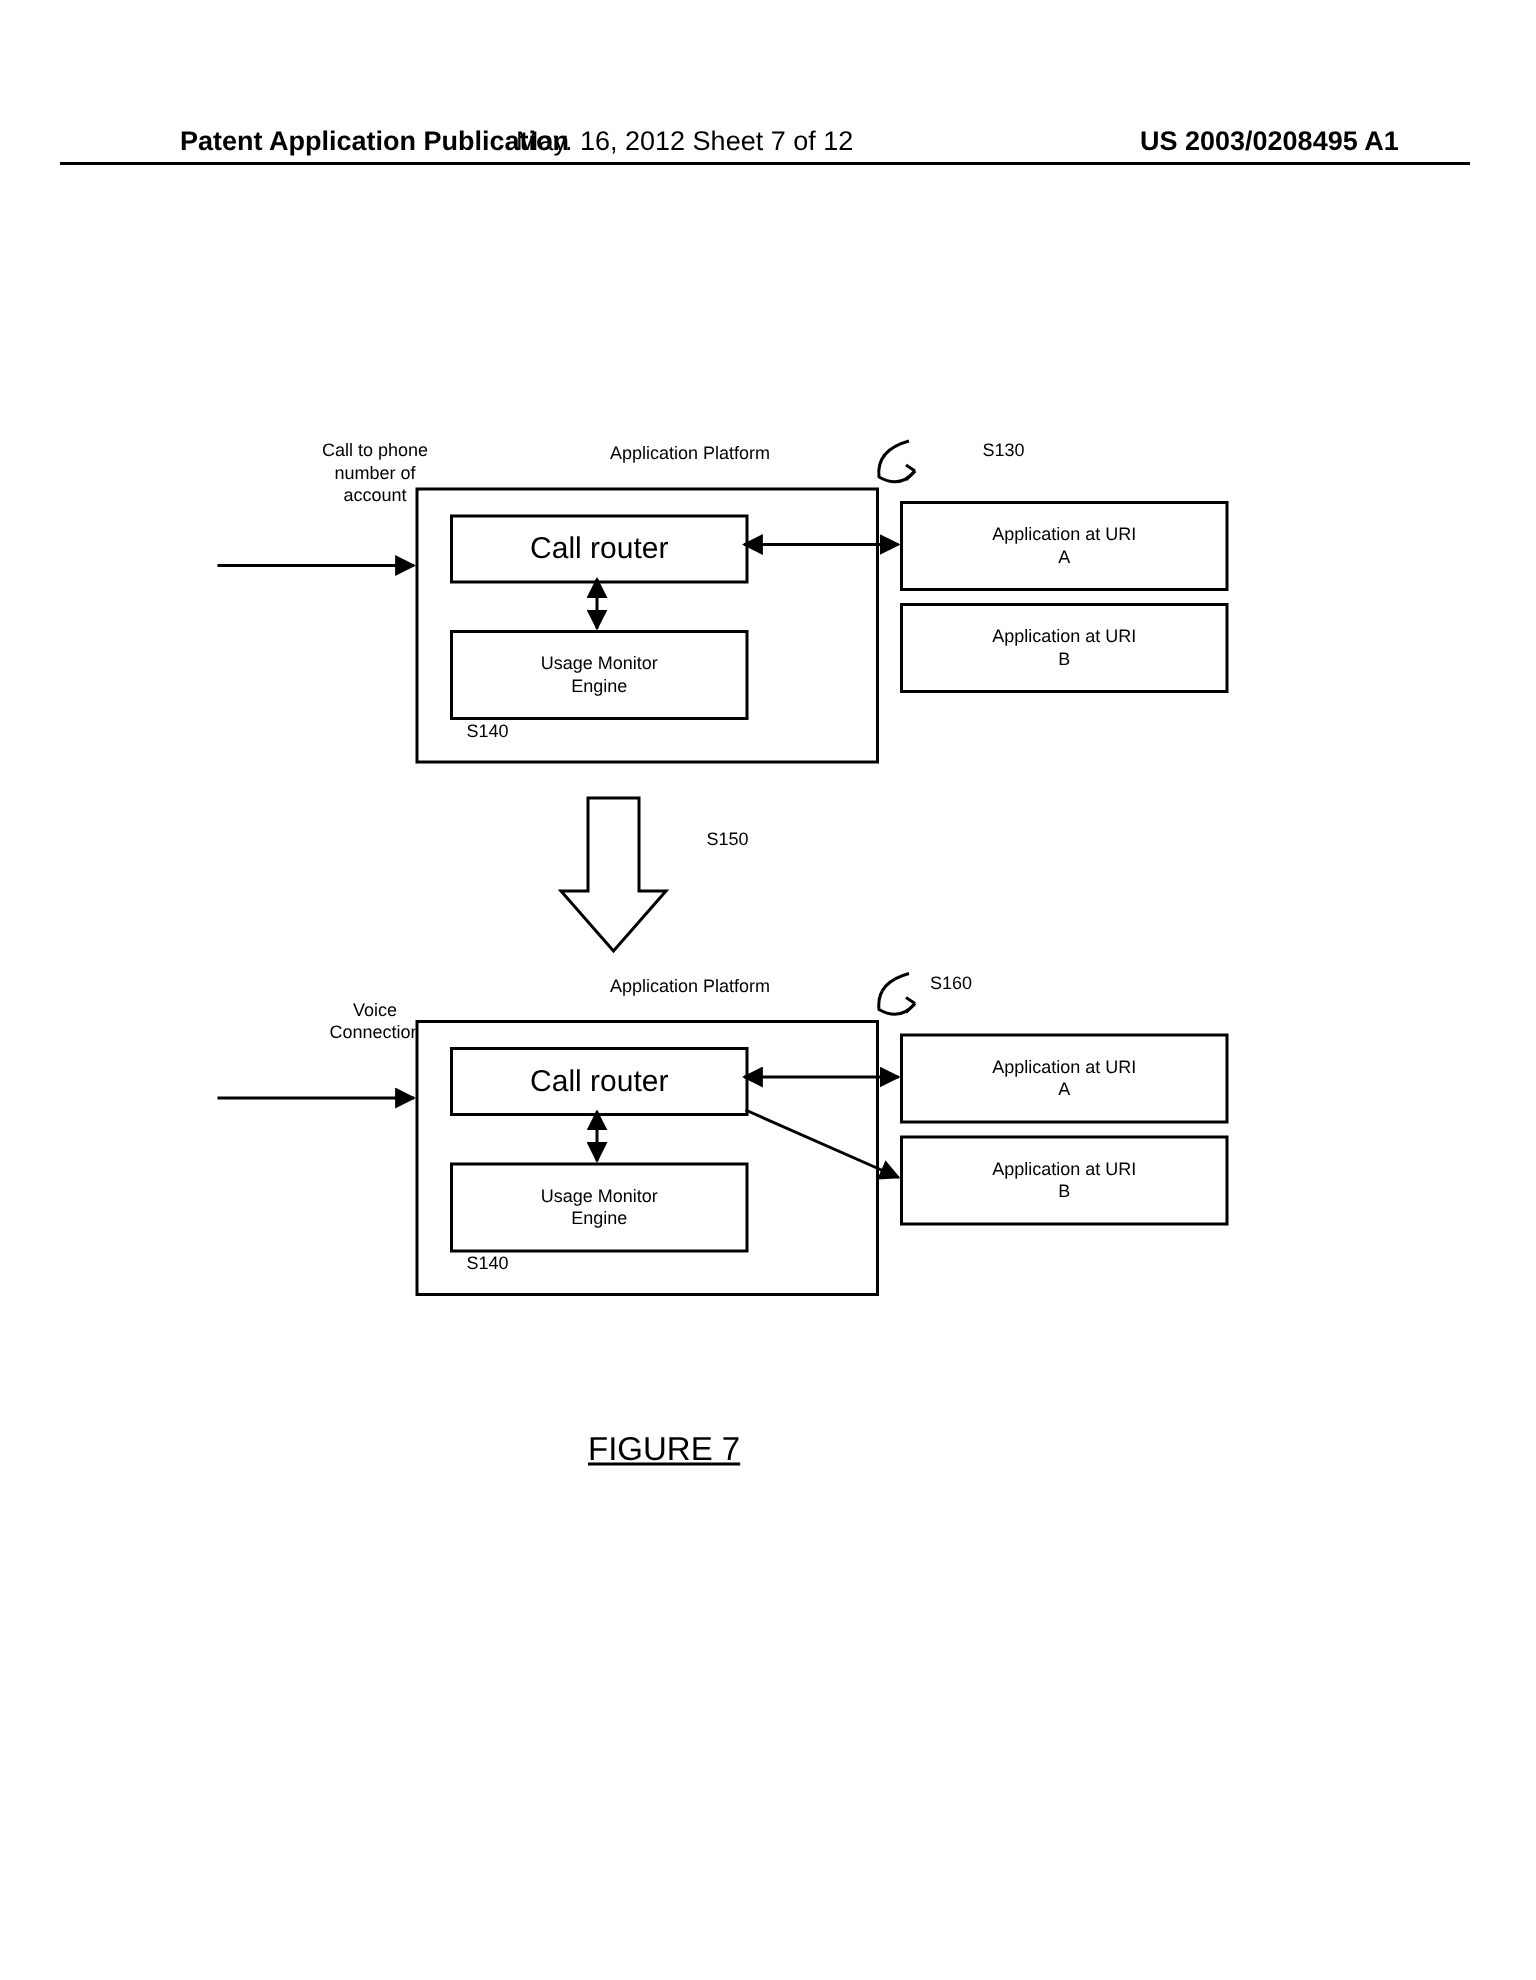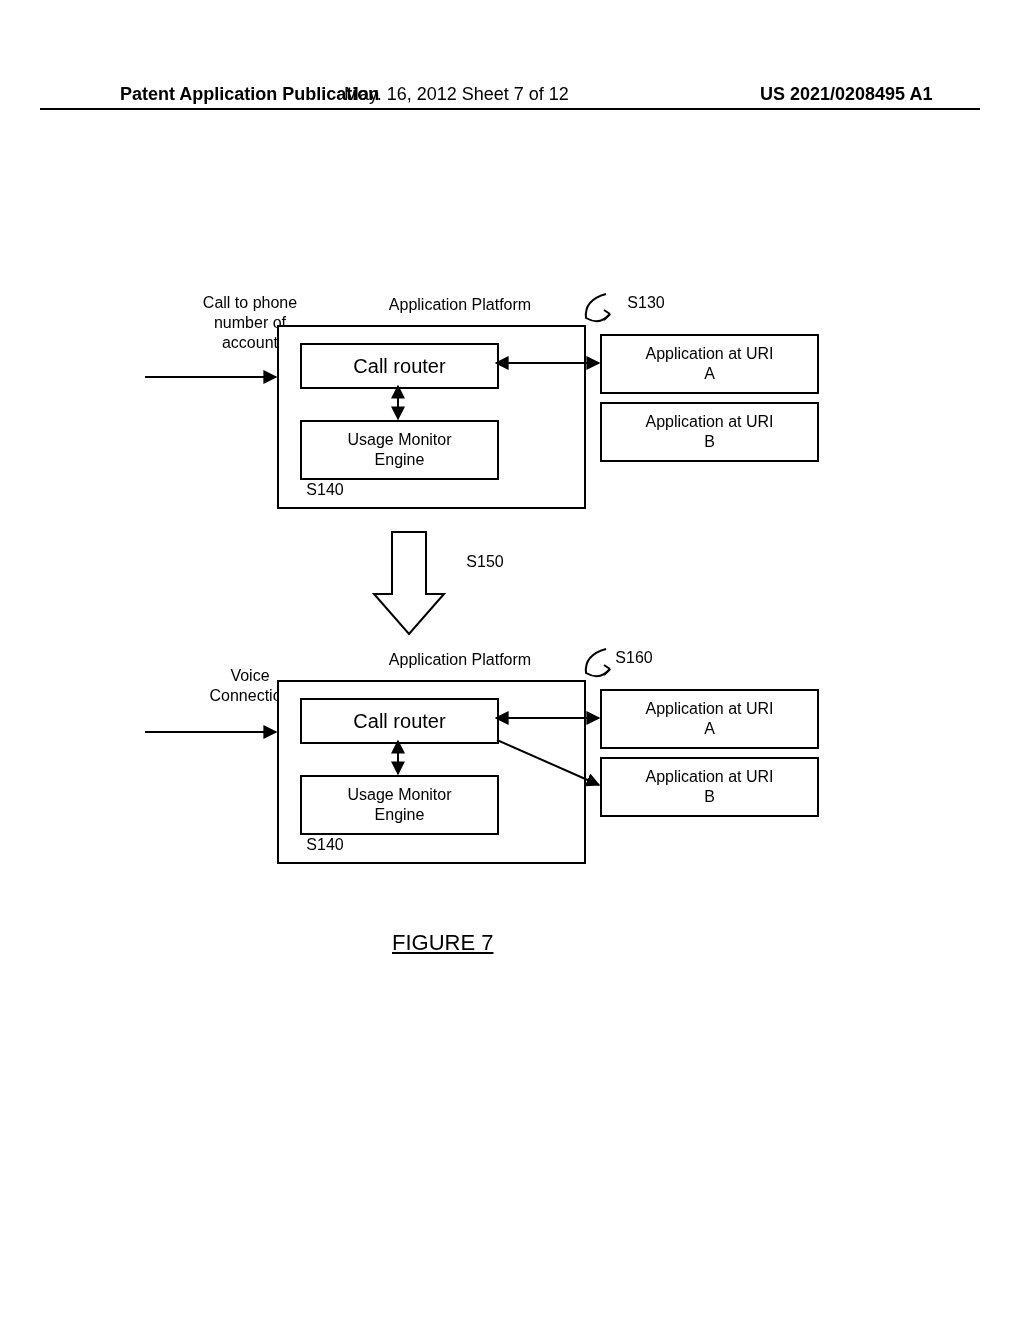--- a/index.html
+++ b/index.html
@@ -42,56 +42,57 @@
   .header-rule {
     position: absolute;
     top: 108px;
     left: 40px;
     width: 940px;
     height: 0;
     border-top: 2px solid #000;
   }
   .text {
     position: absolute;
-    font-size: 16px;
+    font-size: 12px;
     text-align: center;
     line-height: 1.25;
   }
   .box {
     position: absolute;
     border: 2px solid #000;
     background: #fff;
   }
   .figure-label {
     position: absolute;
     font-size: 22px;
     text-decoration: underline;
+    margin-top: 23px;
   }
   svg {
     position: absolute;
     overflow: visible;
   }
 </style>
 </head>
 <body>
 
 <div class="page">
 
   <div class="header">
     <div class="left">Patent Application Publication</div>
     <div class="center">May. 16, 2012  Sheet 7 of 12</div>
-    <div class="right">US 2021/0208495 A1</div>
+    <div class="right">US 2003/0208495 A1</div>
   </div>
   <div class="header-rule"></div>
 
   <div class="text" style="left:170px; top:293px; width:160px;">Call to phone<br>number of<br>account</div>
 
   <div class="text" style="left:345px; top:295px; width:230px;">Application Platform</div>
 
-  <div class="text" style="left:616px; top:293px; width:60px;">S130</div>
+  <div class="text" style="left:639px; top:293px; width:60px;">S130</div>
   <svg style="left:576px; top:290px;" width="44" height="36">
     <path d="M30 4 Q8 10 10 28 Q24 36 34 24" fill="none" stroke="#000" stroke-width="2"></path>
     <path d="M34 24 L28 20 M34 24 L28 30" fill="none" stroke="#000" stroke-width="2"></path>
   </svg>
 
   <div class="box" style="left:277px; top:325px; width:305px; height:180px;"></div>
 
   <div class="box" style="left:300px; top:343px; width:195px; height:42px; display:flex; align-items:center; justify-content:center;">
     <span style="font-size:20px;">Call router</span>
   </div>

